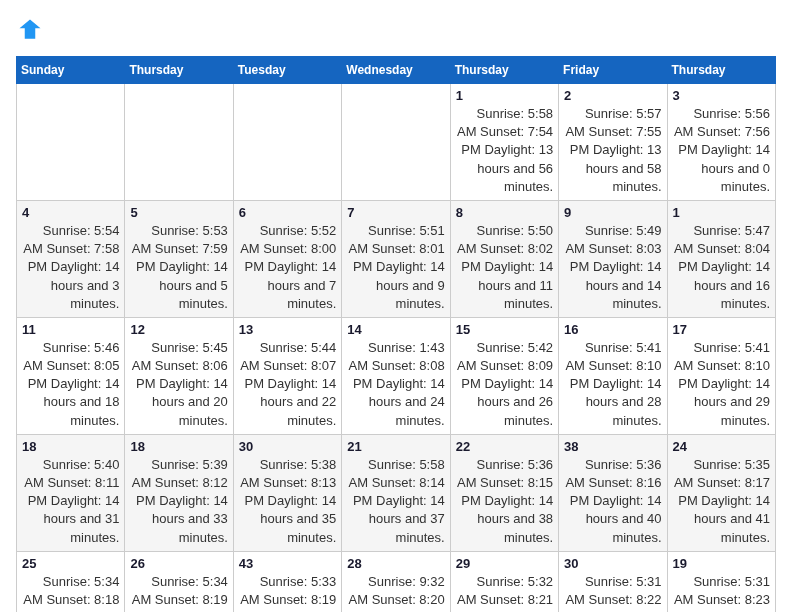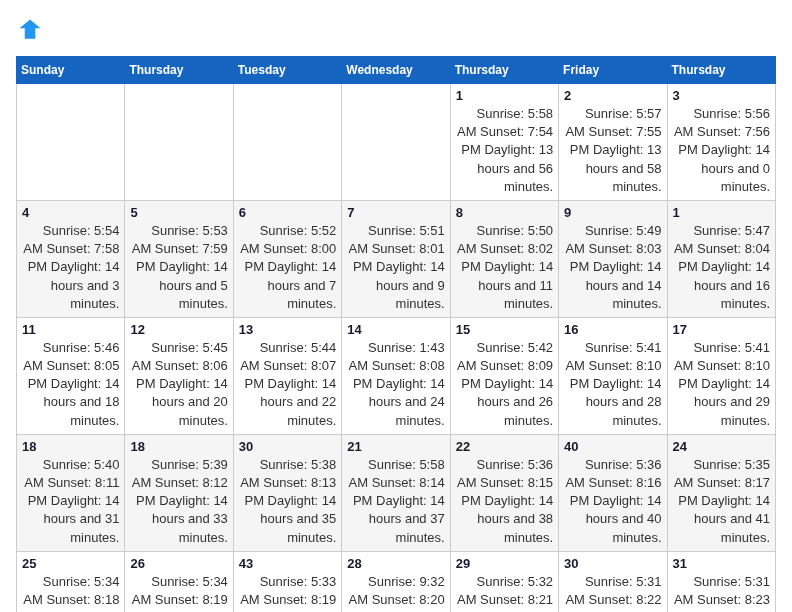--- a/index.html
+++ b/index.html
@@ -292,21 +292,21 @@
 and 37 minutes.</div>
         </td>
         <td>
           <span class="day-num">22</span>
           <div class="cell-info">Sunrise: 5:36 AM
 Sunset: 8:15 PM
 Daylight: 14 hours
 and 38 minutes.</div>
         </td>
         <td>
-          <span class="day-num">40</span>
+          <span class="day-num">38</span>
           <div class="cell-info">Sunrise: 5:36 AM
 Sunset: 8:16 PM
 Daylight: 14 hours
 and 40 minutes.</div>
         </td>
         <td>
           <span class="day-num">24</span>
           <div class="cell-info">Sunrise: 5:35 AM
 Sunset: 8:17 PM
 Daylight: 14 hours
@@ -350,21 +350,21 @@
 and 49 minutes.</div>
         </td>
         <td>
           <span class="day-num">30</span>
           <div class="cell-info">Sunrise: 5:31 AM
 Sunset: 8:22 PM
 Daylight: 14 hours
 and 50 minutes.</div>
         </td>
         <td>
-          <span class="day-num">31</span>
+          <span class="day-num">19</span>
           <div class="cell-info">Sunrise: 5:31 AM
 Sunset: 8:23 PM
 Daylight: 14 hours
 and 51 minutes.</div>
         </td>
       </tr>
     </tbody>
 </table>
 
 </body></html>

